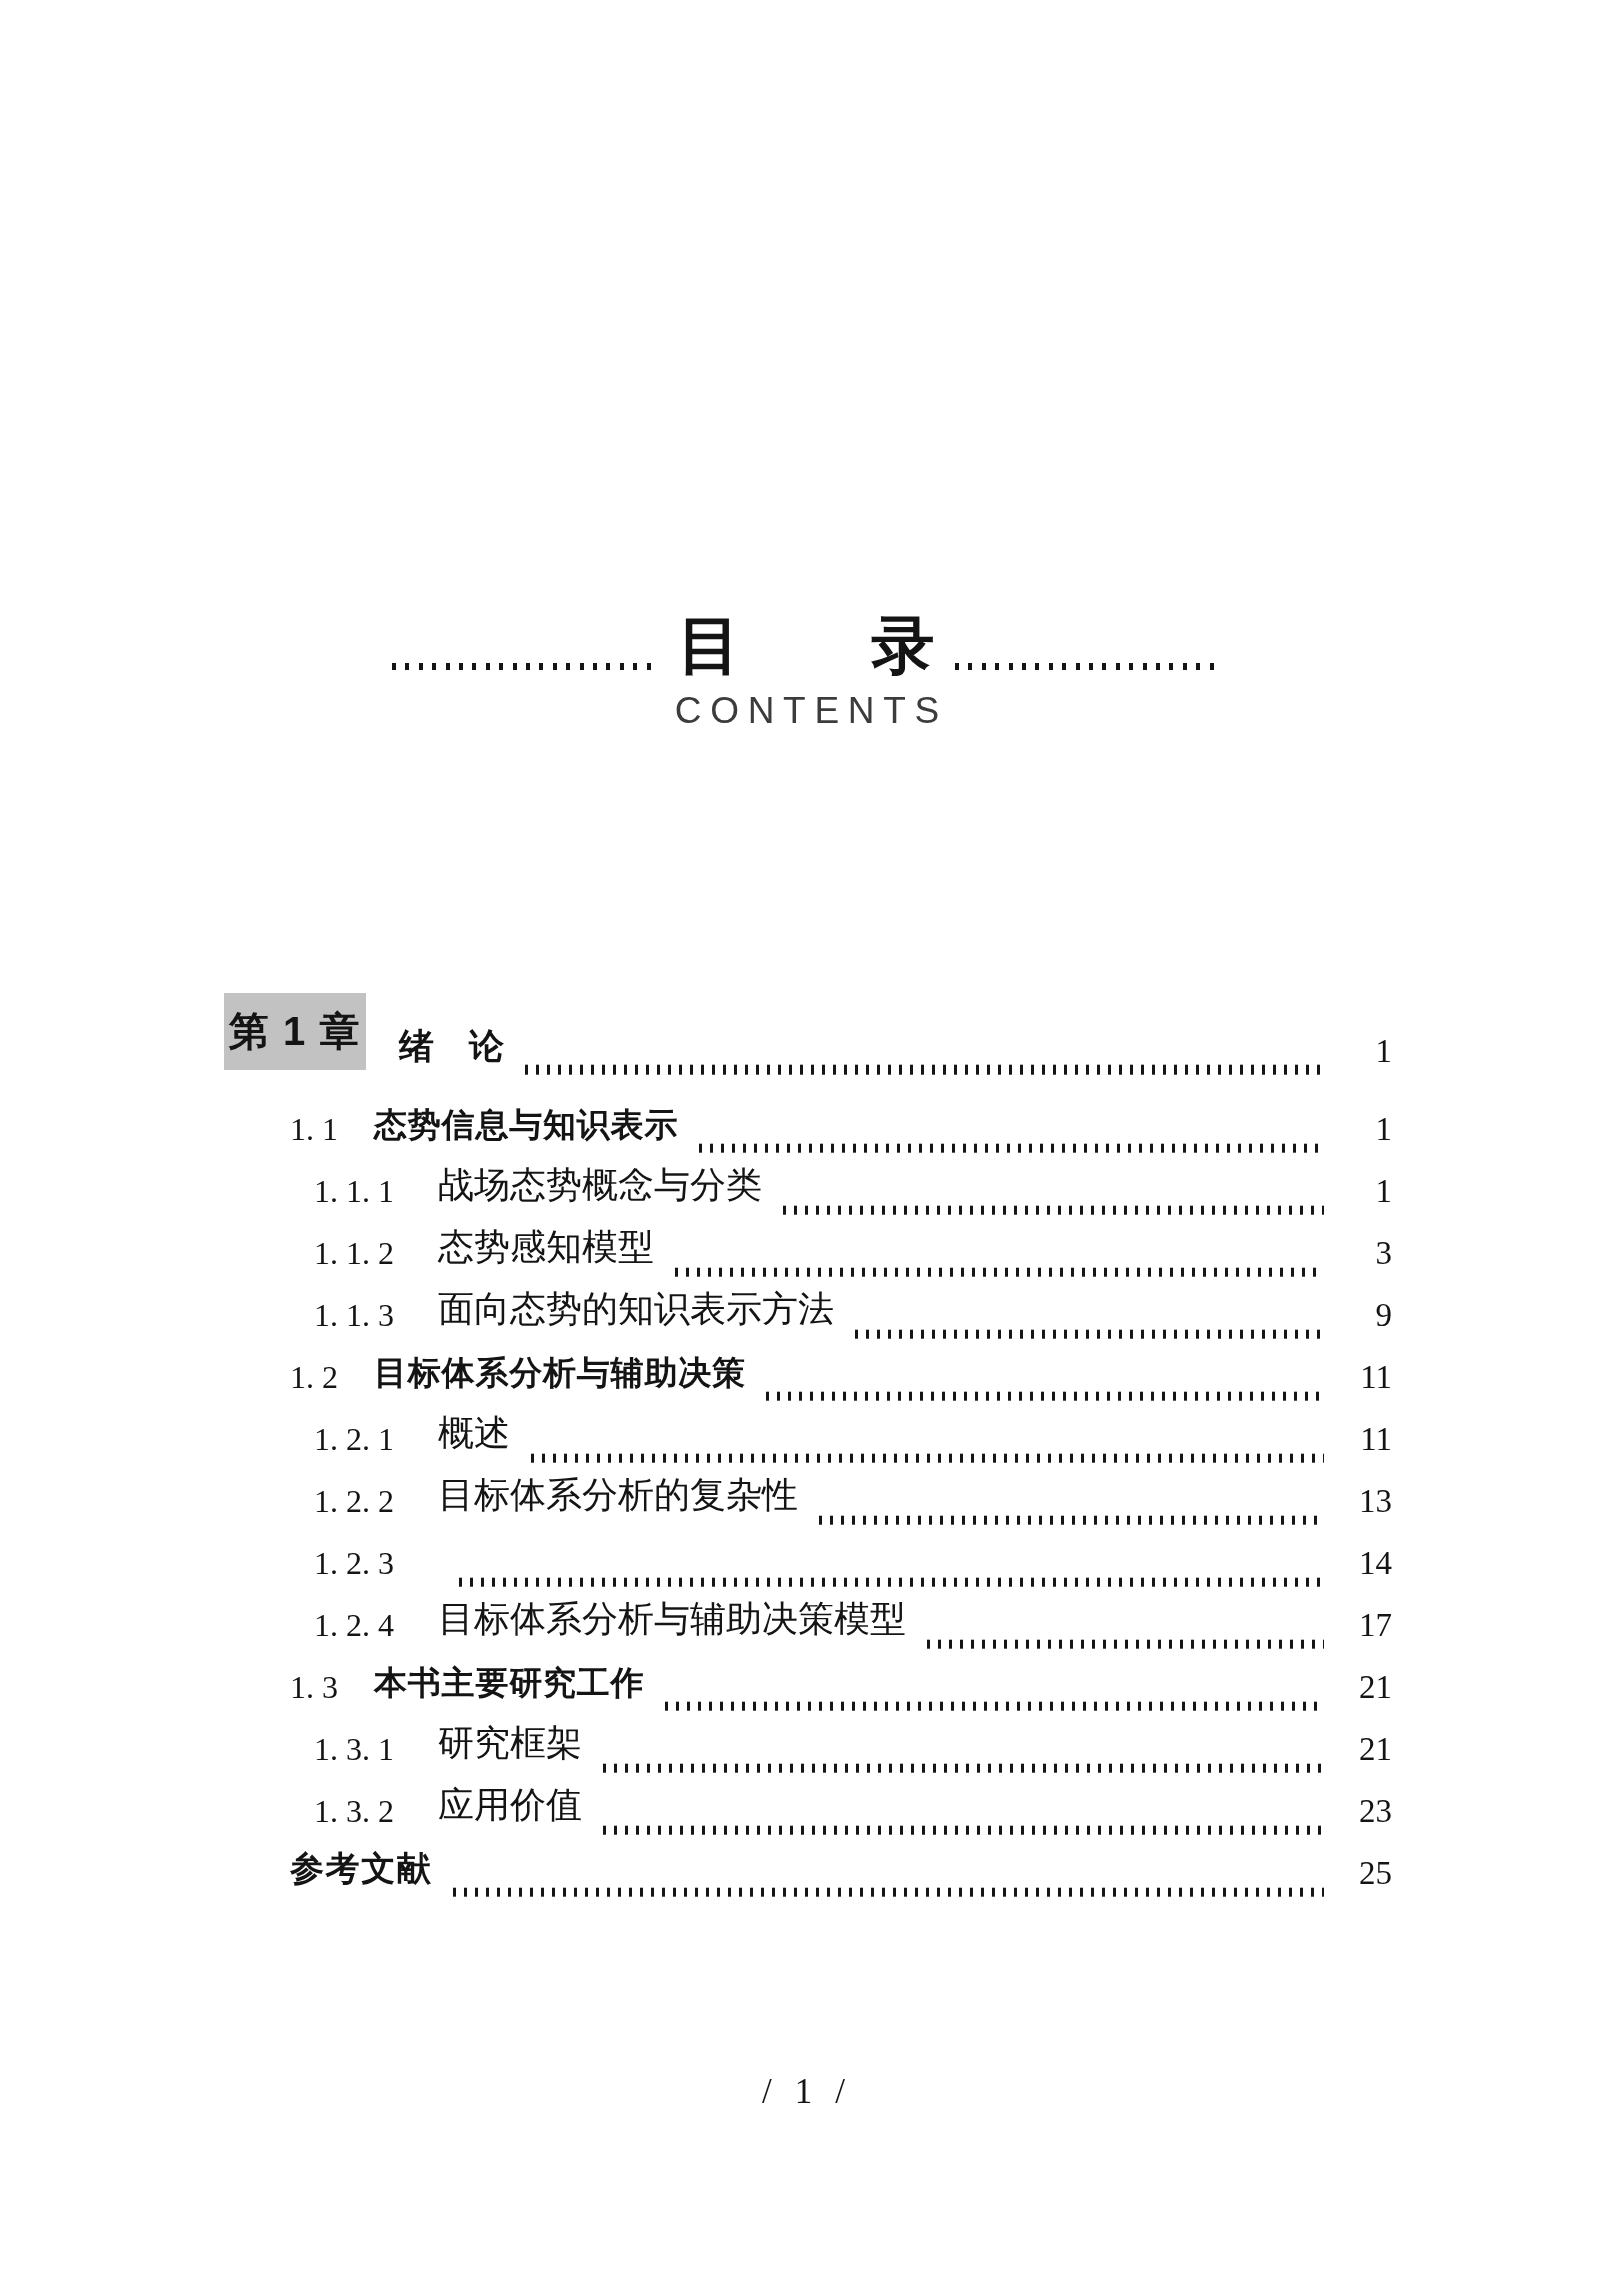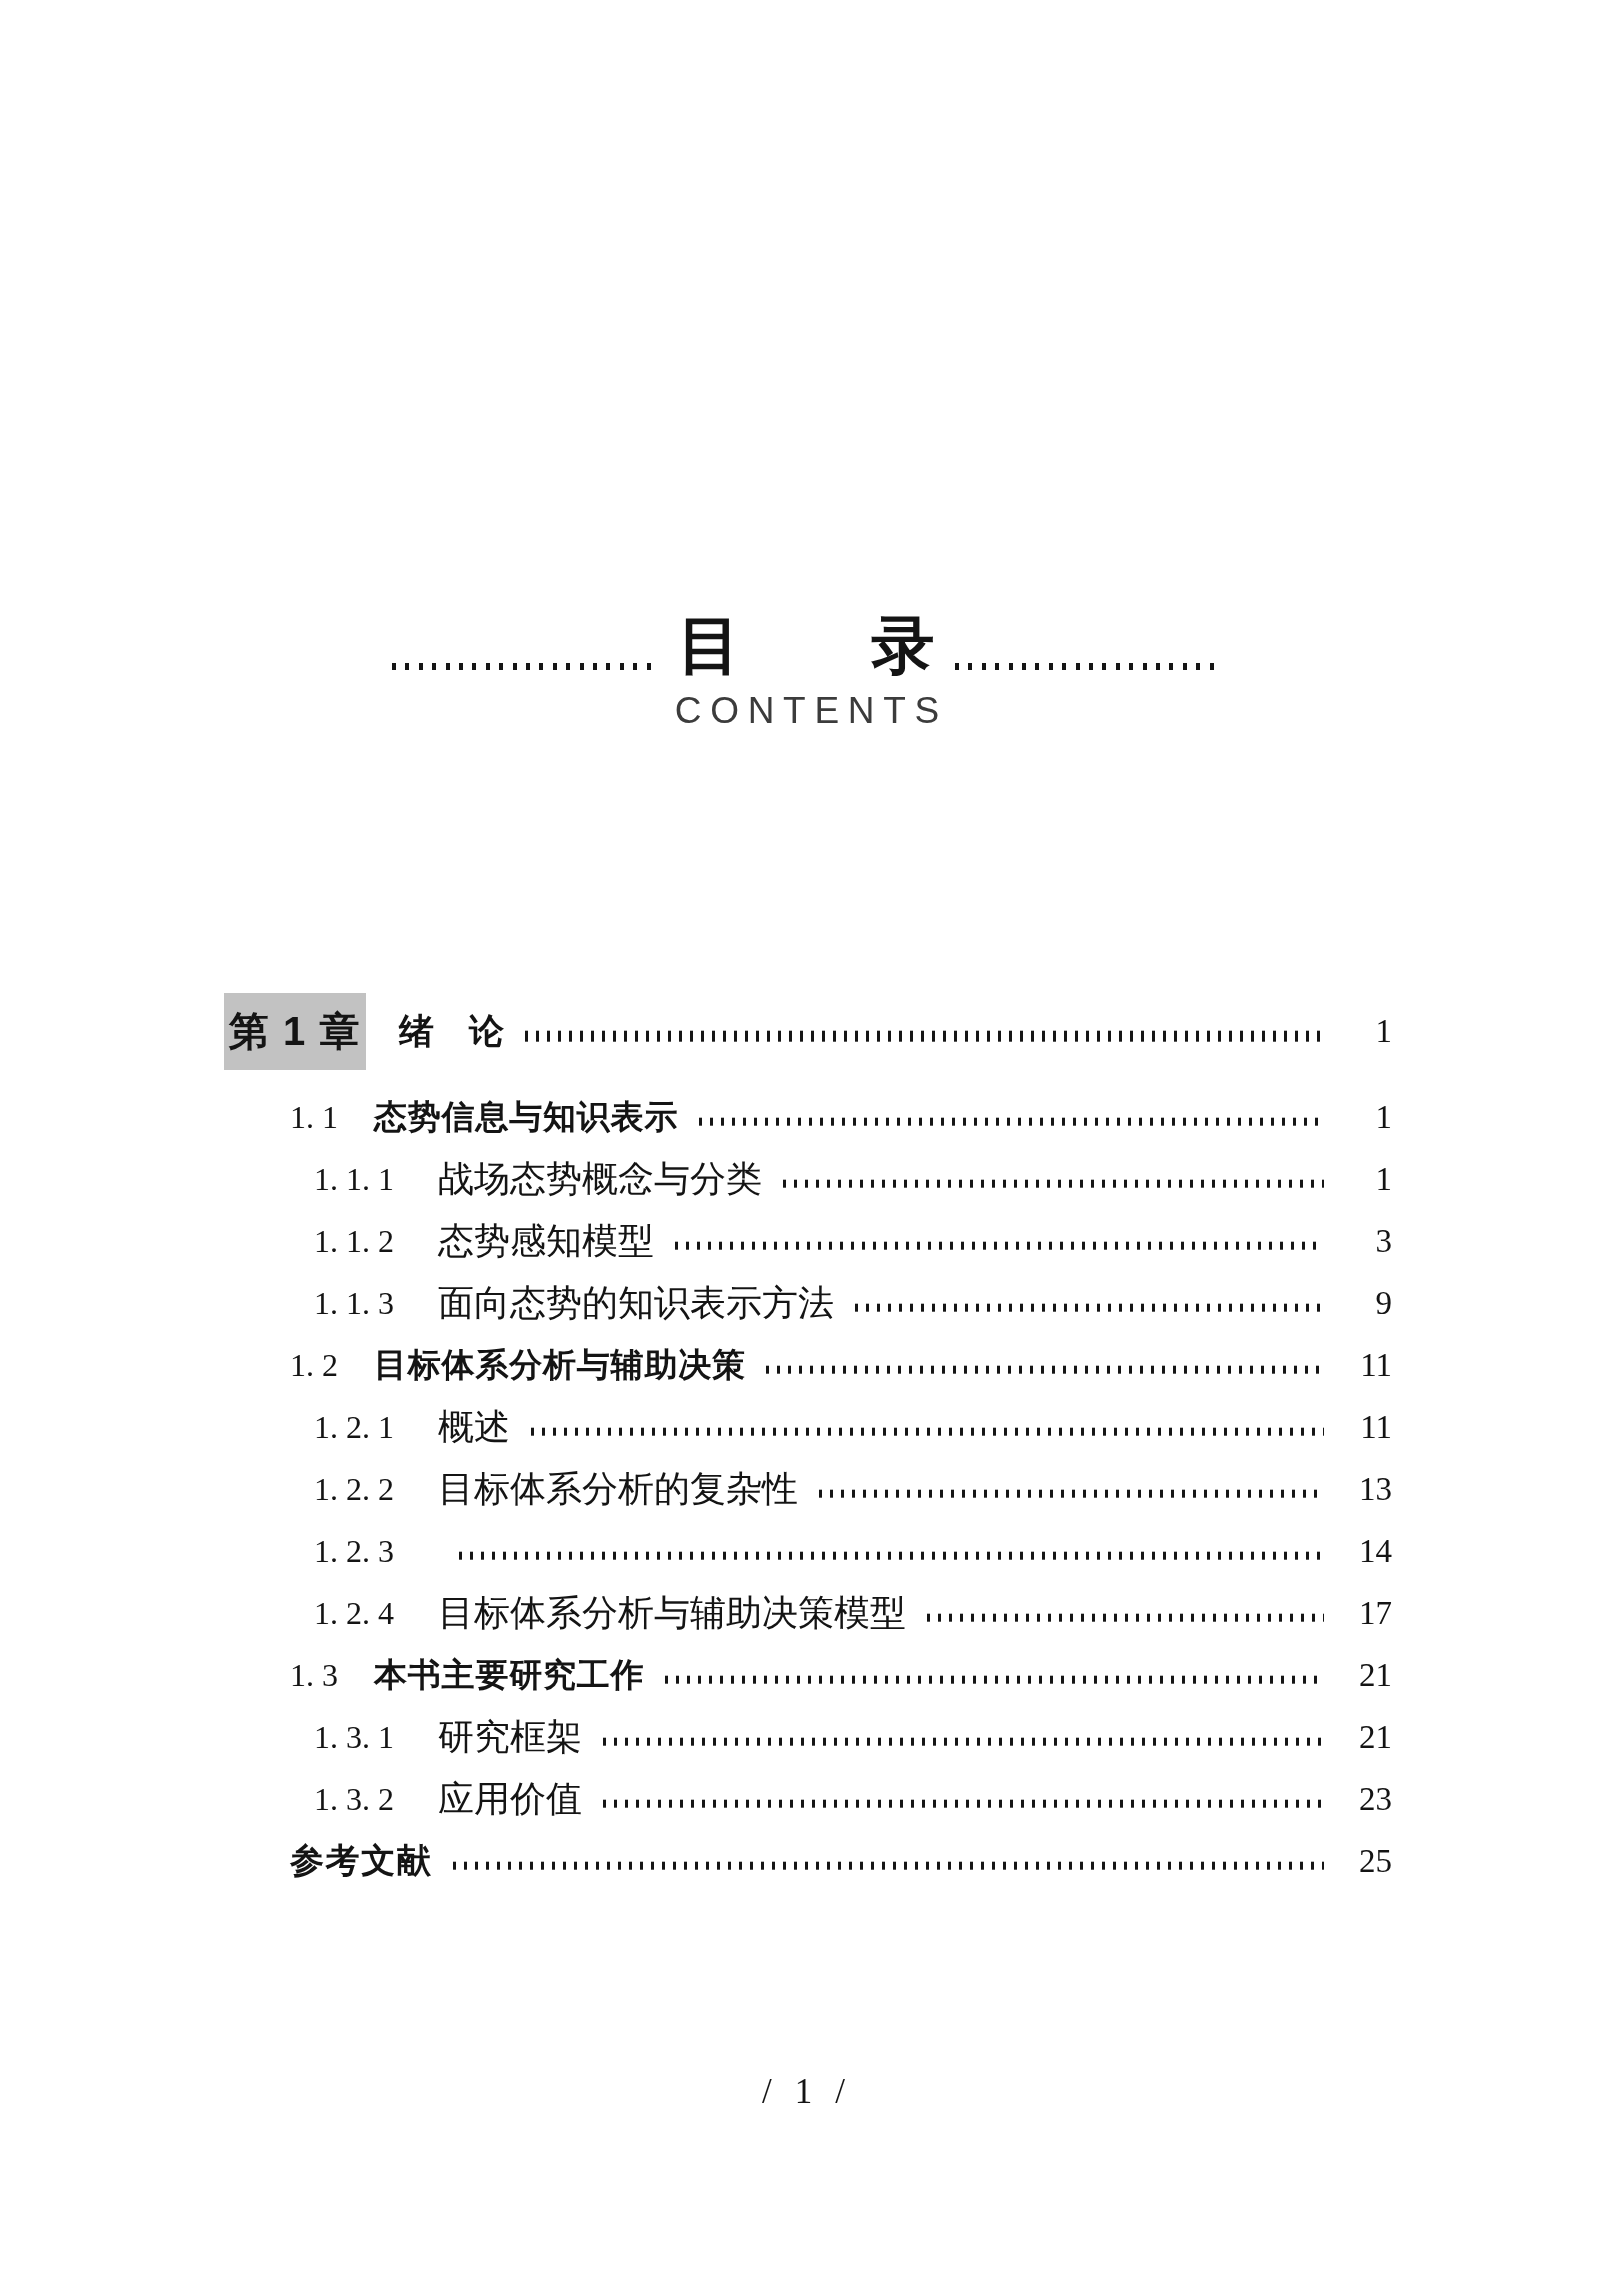--- a/index.html
+++ b/index.html
@@ -28,21 +28,21 @@
   }
   .title-en {
     margin-top: 11px; text-align: center;
     font-family: "Liberation Sans", sans-serif;
     font-size: 37px; letter-spacing: 8.7px; text-indent: 8.7px;
     color: #3c3c3c;
   }
 
   
   .toc { position: absolute; left: 224px; right: 222px; top: 993px; }
-  .row { display: flex; align-items: center; height: 62px; font-size: 32px; }
+  .row { display: flex; align-items: flex-end; height: 62px; font-size: 32px; }
   .row.chapter { height: 77px; margin-bottom: 16px; }
   .badge {
     width: 142px; height: 77px; background: #c2c2c2;
     display: flex; align-items: center; justify-content: center;
     font-family: "Liberation Sans", sans-serif; font-weight: bold;
     font-size: 40px; letter-spacing: 1.6px; white-space: pre; flex: 0 0 auto;
   }
   .chapter-title {
     margin-left: 33px;
     font-family: "Liberation Sans", sans-serif; font-weight: bold;

